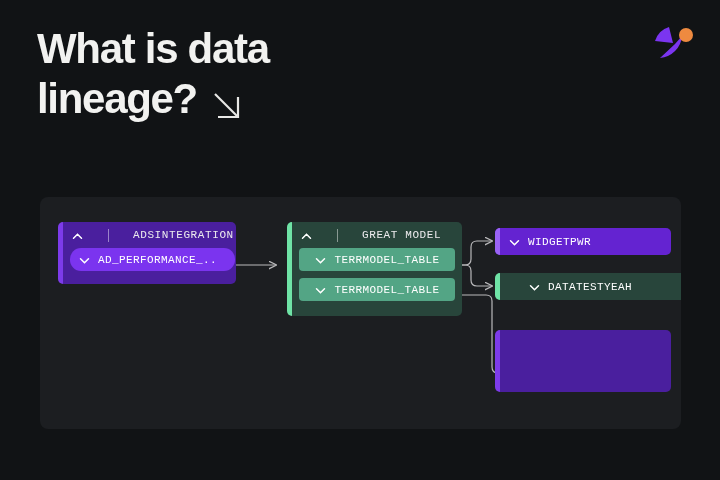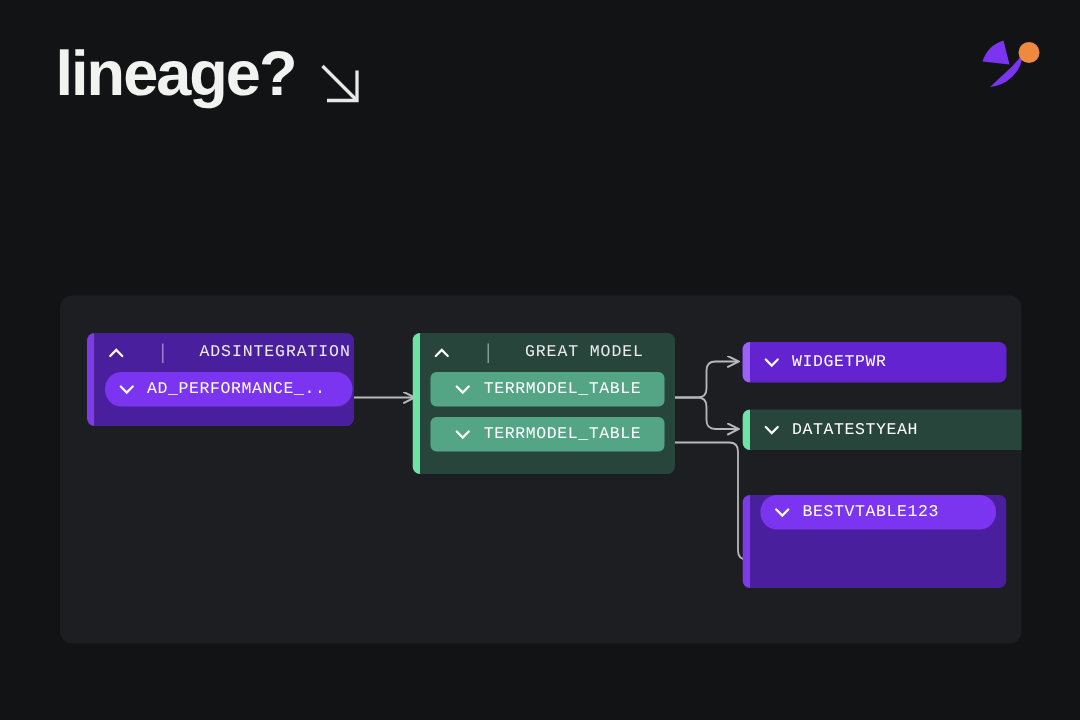--- a/index.html
+++ b/index.html
@@ -147,31 +147,32 @@
 
   
   .solid-purple { background: #6423d1; }
   .solid-purple .leaf { margin: 0; height: 100%; border-radius: 0; }
 
   .solid-green { background: #28453b; }
   .solid-green .leaf { margin: 0; height: 100%; border-radius: 0; }
 
   
   #node-adsintegration { left: 18px;  top: 25px;  width: 178px; height: 62px; }
-  #node-greatmodel     { left: 235px; top: 25px;  width: 175px; height: 94px; }
+  #node-greatmodel     { left: 247px; top: 25px;  width: 175px; height: 94px; }
   #node-widgetpwr      { left: 455px; top: 31px;  width: 176px; height: 27px; }
-  #node-datatestyeah   { left: 455px; top: 76px;  width: 202px; height: 27px; }
+  #node-datatestyeah   { left: 455px; top: 76px;  width: 202px; height: 27px; gap: 20px; }
   #node-pwrexport      { left: 455px; top: 133px; width: 176px; height: 62px; }
 </style>
 </head>
 <body>
 
 <div id="page">
 
   <div id="title-block">
+    <div class="title-line">What is data</div>
     <div class="title-line title-line-2">
       <span>lineage?</span>
       <span class="arrow-glyph">
         <svg viewBox="0 0 34 34" width="34" height="34">
           <path d="M4 4 L27 27" stroke="#e8e8e6" stroke-width="2.2" fill="none"></path>
           <path d="M27 7 L27 27 L7 27" stroke="#e8e8e6" stroke-width="2.2" fill="none"></path>
         </svg>
       </span>
     </div>
   </div>
@@ -282,25 +283,17 @@
               </svg>
           </span>
           <span class="leaf-label">DATATESTYEAH</span>
         </div>
       </div>
     </div>
 
     <div class="node" id="node-pwrexport">
       <div class="accent-bar p-accent"></div>
       <div class="node-body p-body">
-        <div class="leaf p-leaf">
-          <span class="chev">
-            <svg viewBox="0 0 13 13" width="13" height="13">
-                <path d="M2.5 4.7 L6.5 8.7 L10.5 4.7" fill="none" stroke="#ffffff" stroke-width="1.5" stroke-linecap="round"></path>
-              </svg>
-          </span>
-          <span class="leaf-label">BESTVTABLE123</span>
-        </div>
       </div>
     </div>
 
   </div>
 </div>
 
 </body></html>

